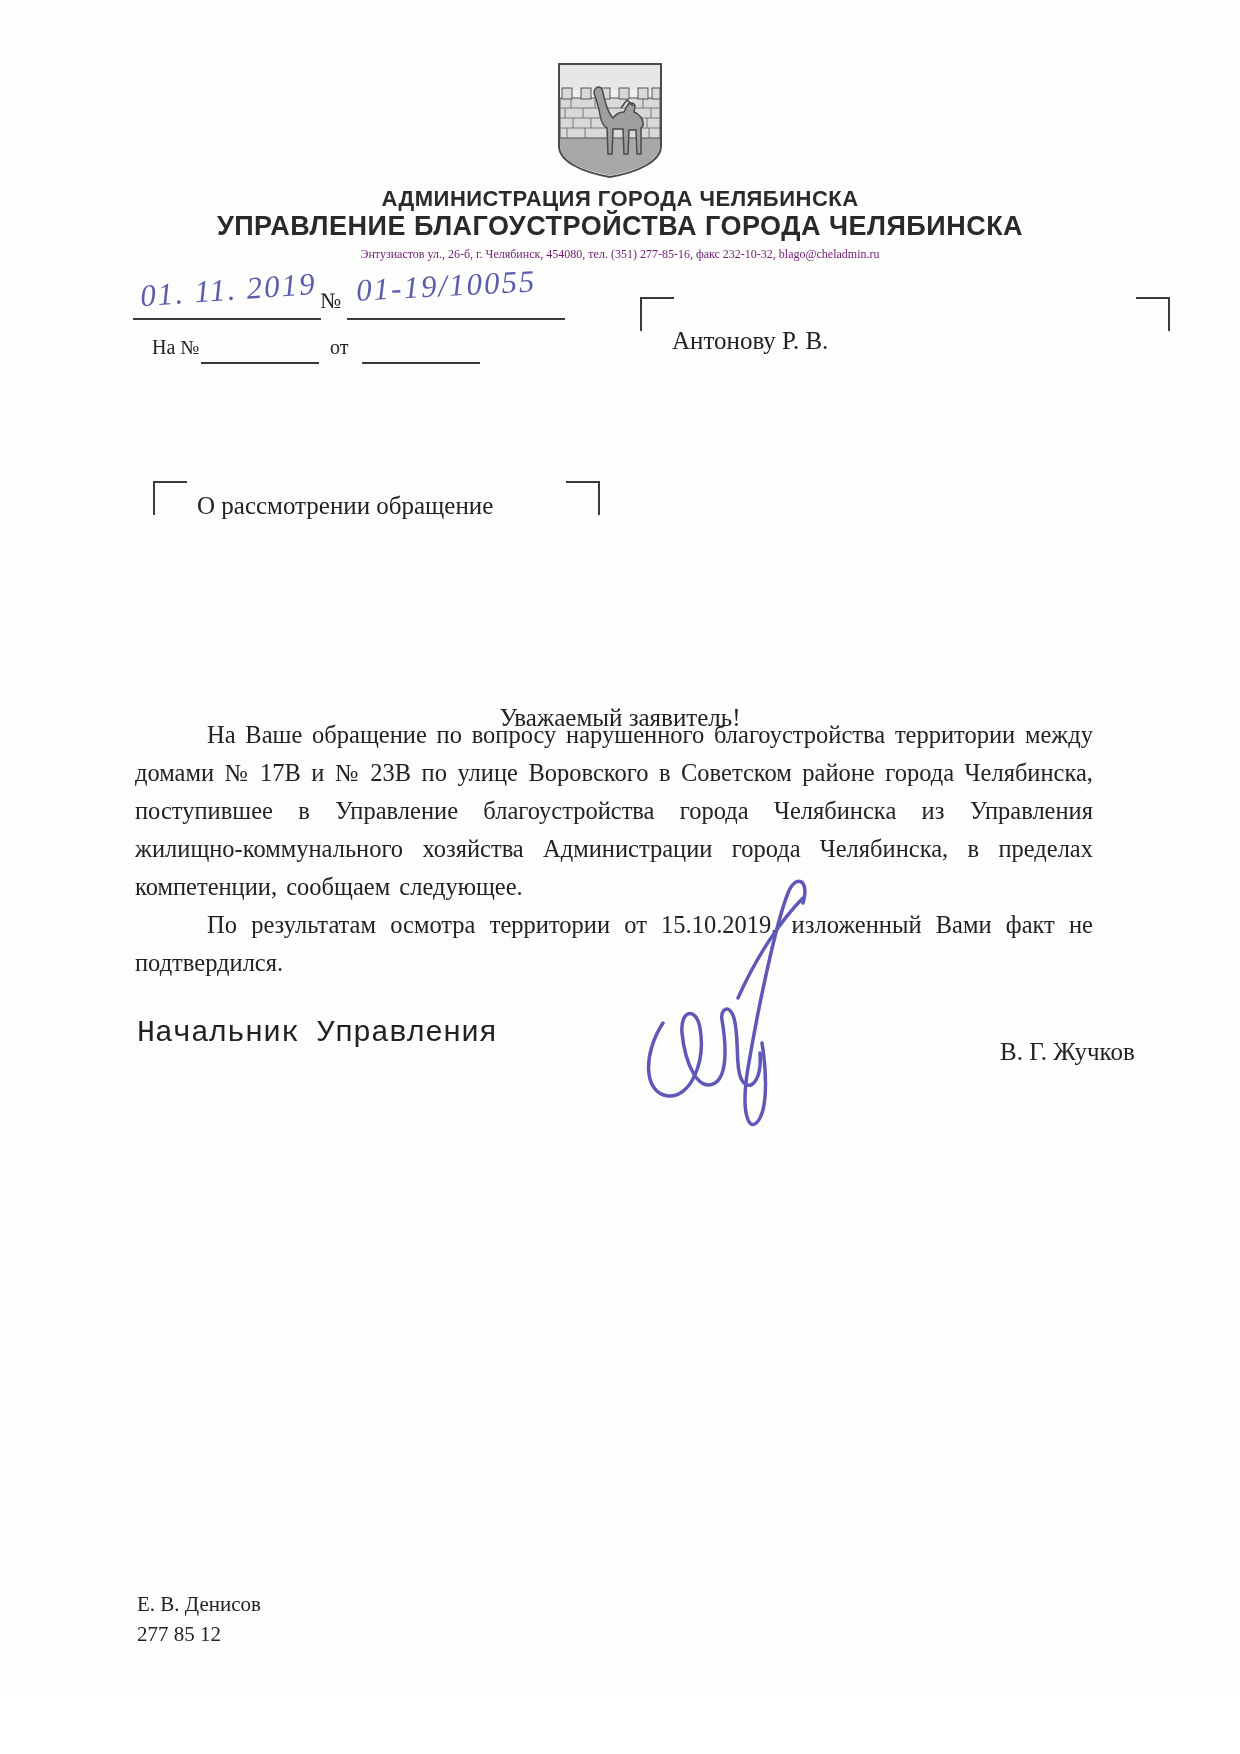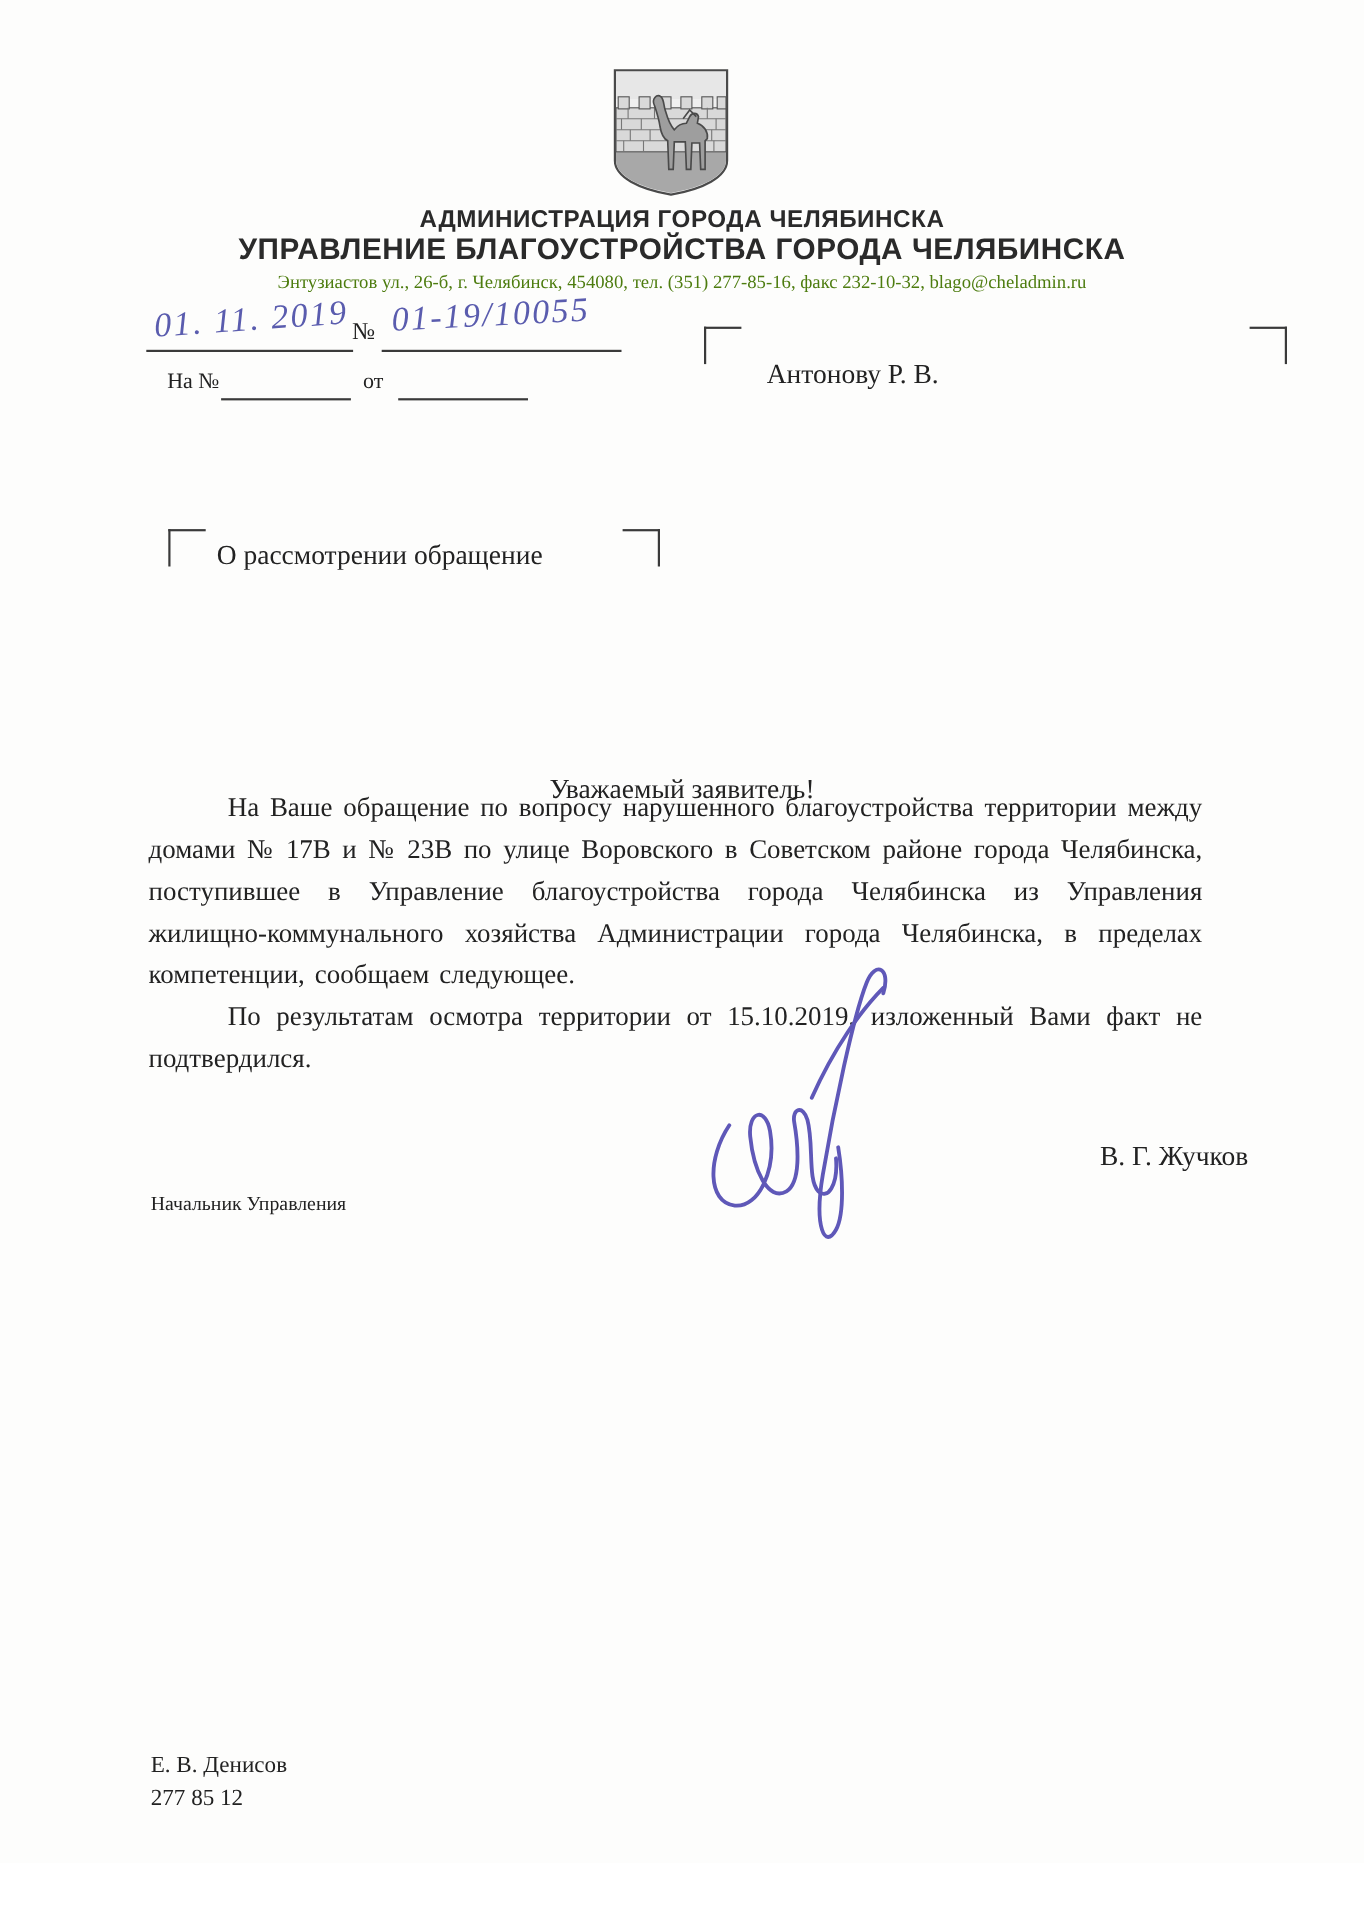--- a/index.html
+++ b/index.html
@@ -25,21 +25,21 @@
     font-family:"Liberation Sans", sans-serif;font-weight:700;font-size:22px;
     letter-spacing:0.5px;color:#2a2a2a;
   }
   .org-name{
     position:absolute;left:0;top:211px;width:1240px;text-align:center;
     font-family:"Liberation Sans", sans-serif;font-weight:700;font-size:27px;
     letter-spacing:0.5px;color:#2a2a2a;
   }
   .contact-line{
     position:absolute;left:0;top:247px;width:1240px;text-align:center;
-    font-size:17px;color:#4d7c0f;
+    font-size:12px;color:#701a75;
   }
   
   .hw{
     font-style:italic;
     color:var(--handwriting);
     letter-spacing:2px;
     white-space:nowrap;
   }
   .hw-date{position:absolute;left:140px;top:272px;font-size:31px;transform:rotate(-4deg);}
   .hw-number{position:absolute;left:356px;top:268px;font-size:31px;transform:rotate(-3deg);}
@@ -53,35 +53,35 @@
   .ul-reply-from{left:362px;top:362px;width:118px;}
   
   .corner{position:absolute;width:34px;height:34px;}
   .corner.tl{border-left:2px solid #3a3a3a;border-top:2px solid #3a3a3a;}
   .corner.tr{border-right:2px solid #3a3a3a;border-top:2px solid #3a3a3a;}
   .c-addr-l{left:640px;top:297px;}
   .c-addr-r{left:1136px;top:297px;}
   .c-subj-l{left:153px;top:481px;}
   .c-subj-r{left:566px;top:481px;}
   
-  .addr-name{position:absolute;left:672px;top:327px;font-size:25px;margin-left:25px;}
+  .addr-name{position:absolute;left:672px;top:327px;font-size:25px;}
   .addr-email{position:absolute;left:672px;top:390px;font-size:25px;}
   
   .subject{position:absolute;left:197px;top:492px;font-size:25px;}
   
   .salutation{
     position:absolute;left:0;top:672px;width:1240px;text-align:center;font-size:25px;margin-top:32px;
   }
   .body-text{
     position:absolute;left:135px;top:716px;width:958px;
     font-size:24.5px;line-height:38px;text-align:justify;
   }
   .body-text p{text-indent:72px;word-spacing:3px;}
   
-  .sig-position{position:absolute;left:137px;top:1084px;font-size:18px;}
+  .sig-position{position:absolute;left:137px;top:1016px;font-size:30px;font-family:Liberation Mono, monospace;}
   .sig-name{position:absolute;left:1000px;top:1038px;font-size:25px;}
   .sig-scribble{position:absolute;left:618px;top:868px;width:210px;height:280px;}
   
   .exec-name{position:absolute;left:137px;top:1592px;font-size:21px;}
   .exec-phone{position:absolute;left:137px;top:1622px;font-size:21px;}
 </style>
 </head>
 <body>
 
 <div class="page">

